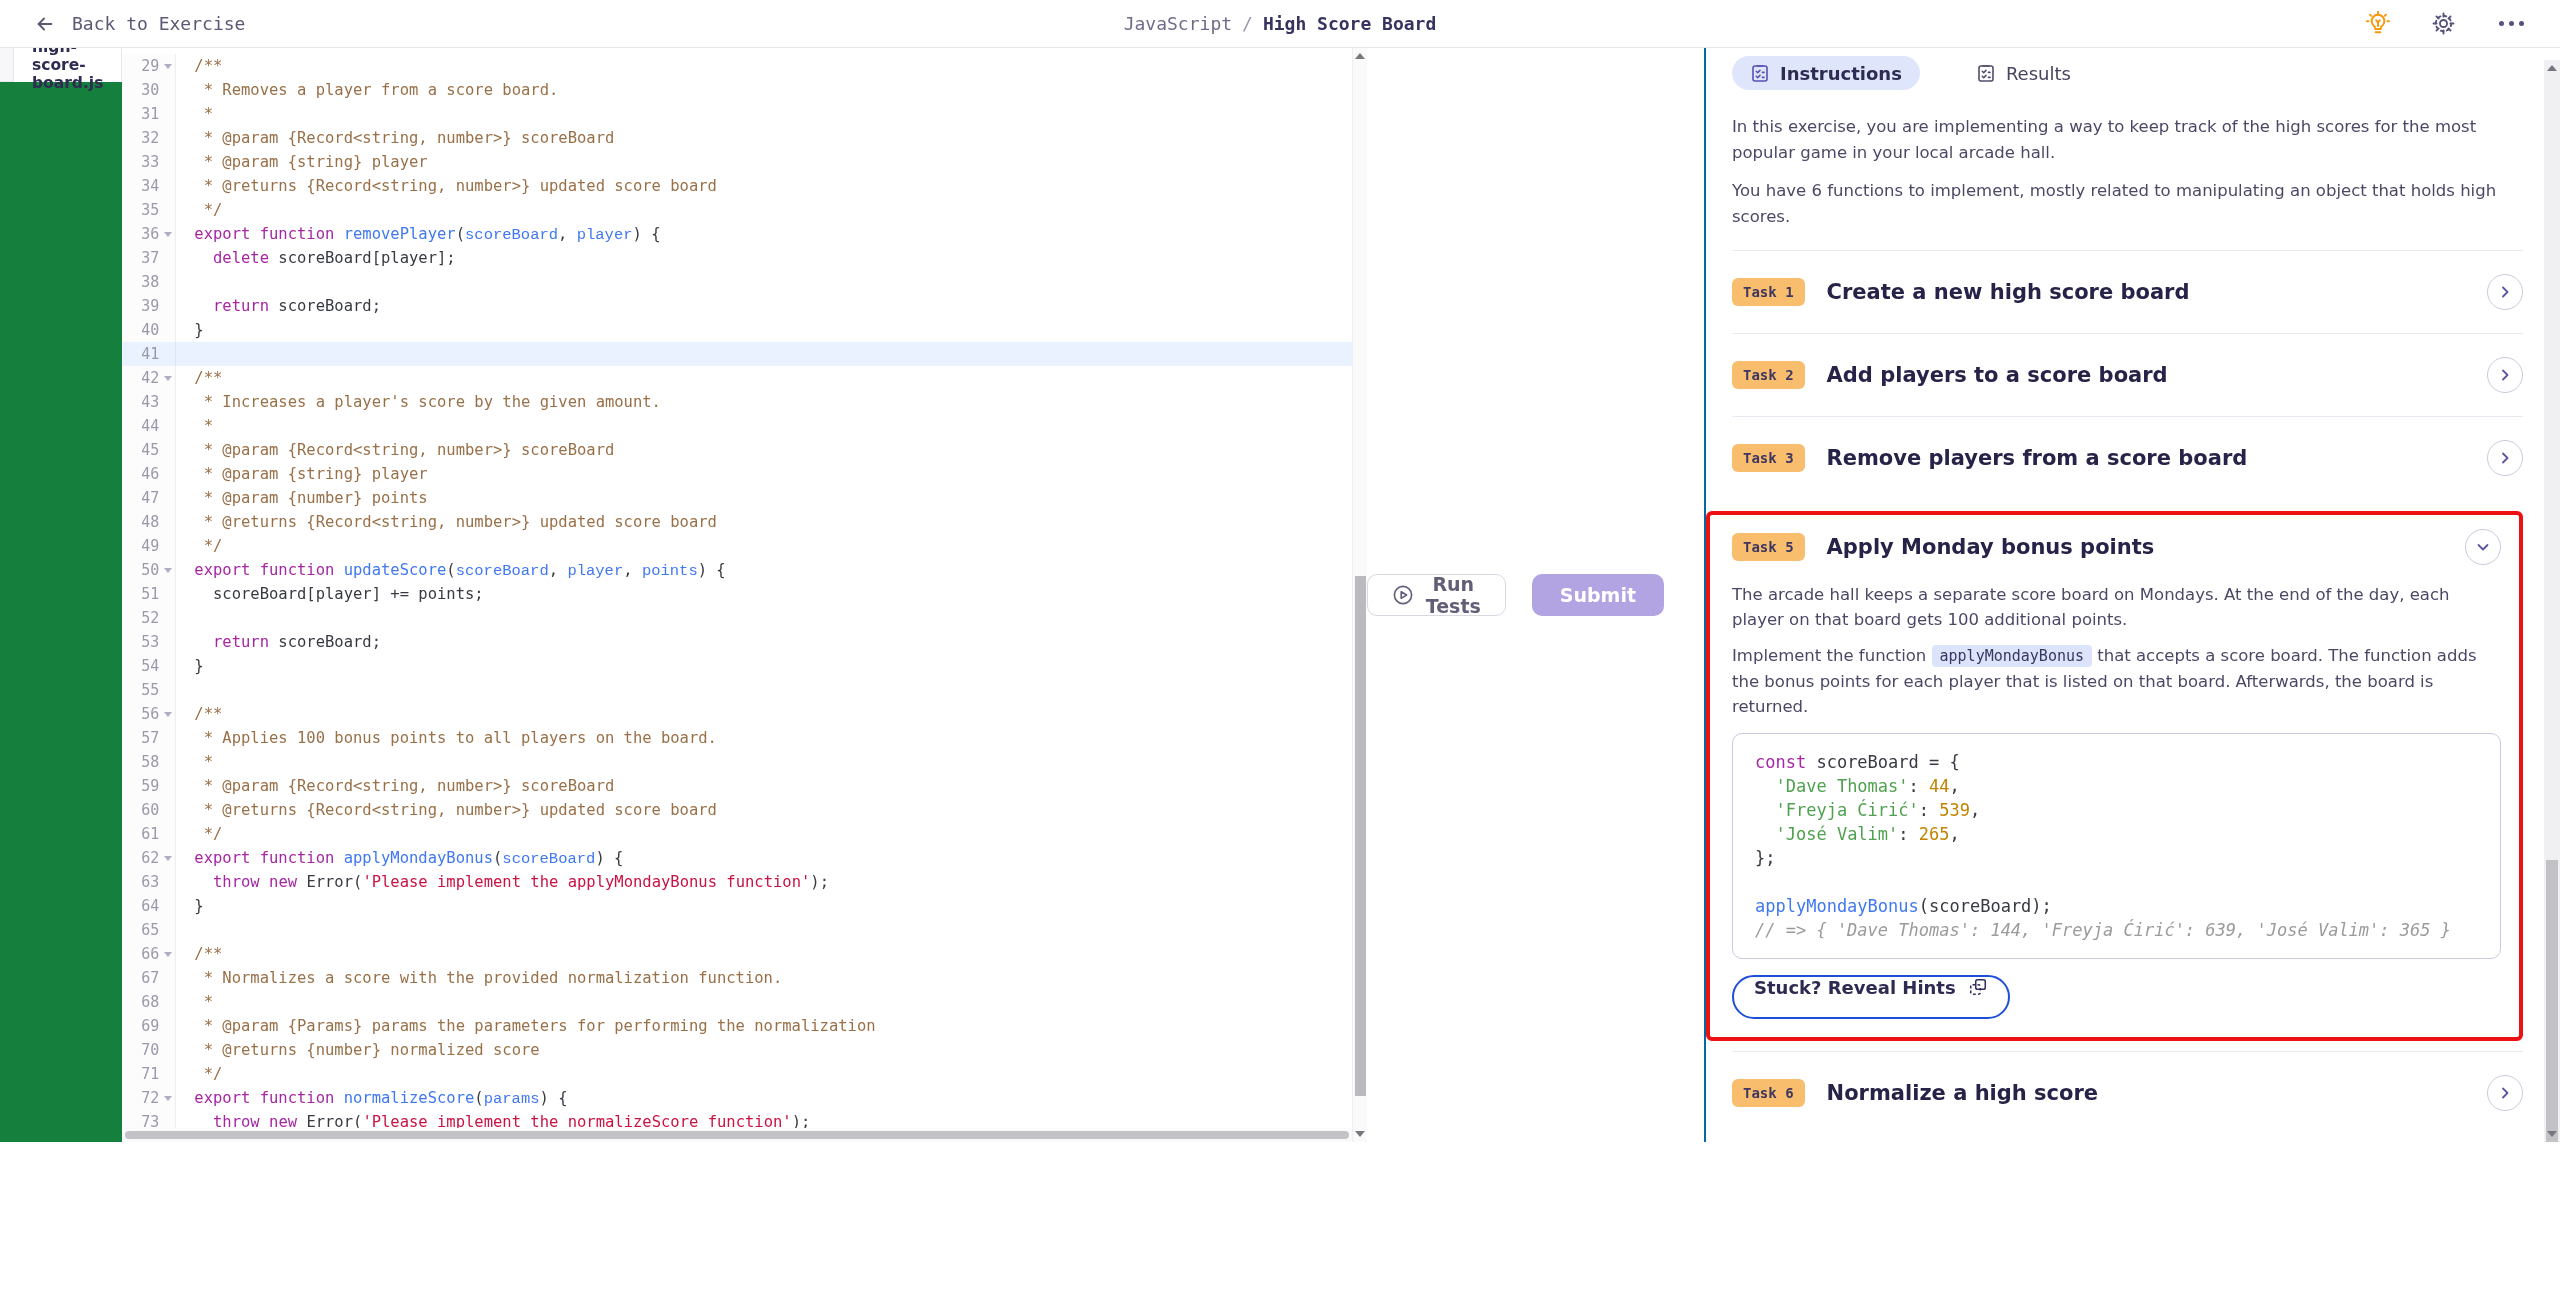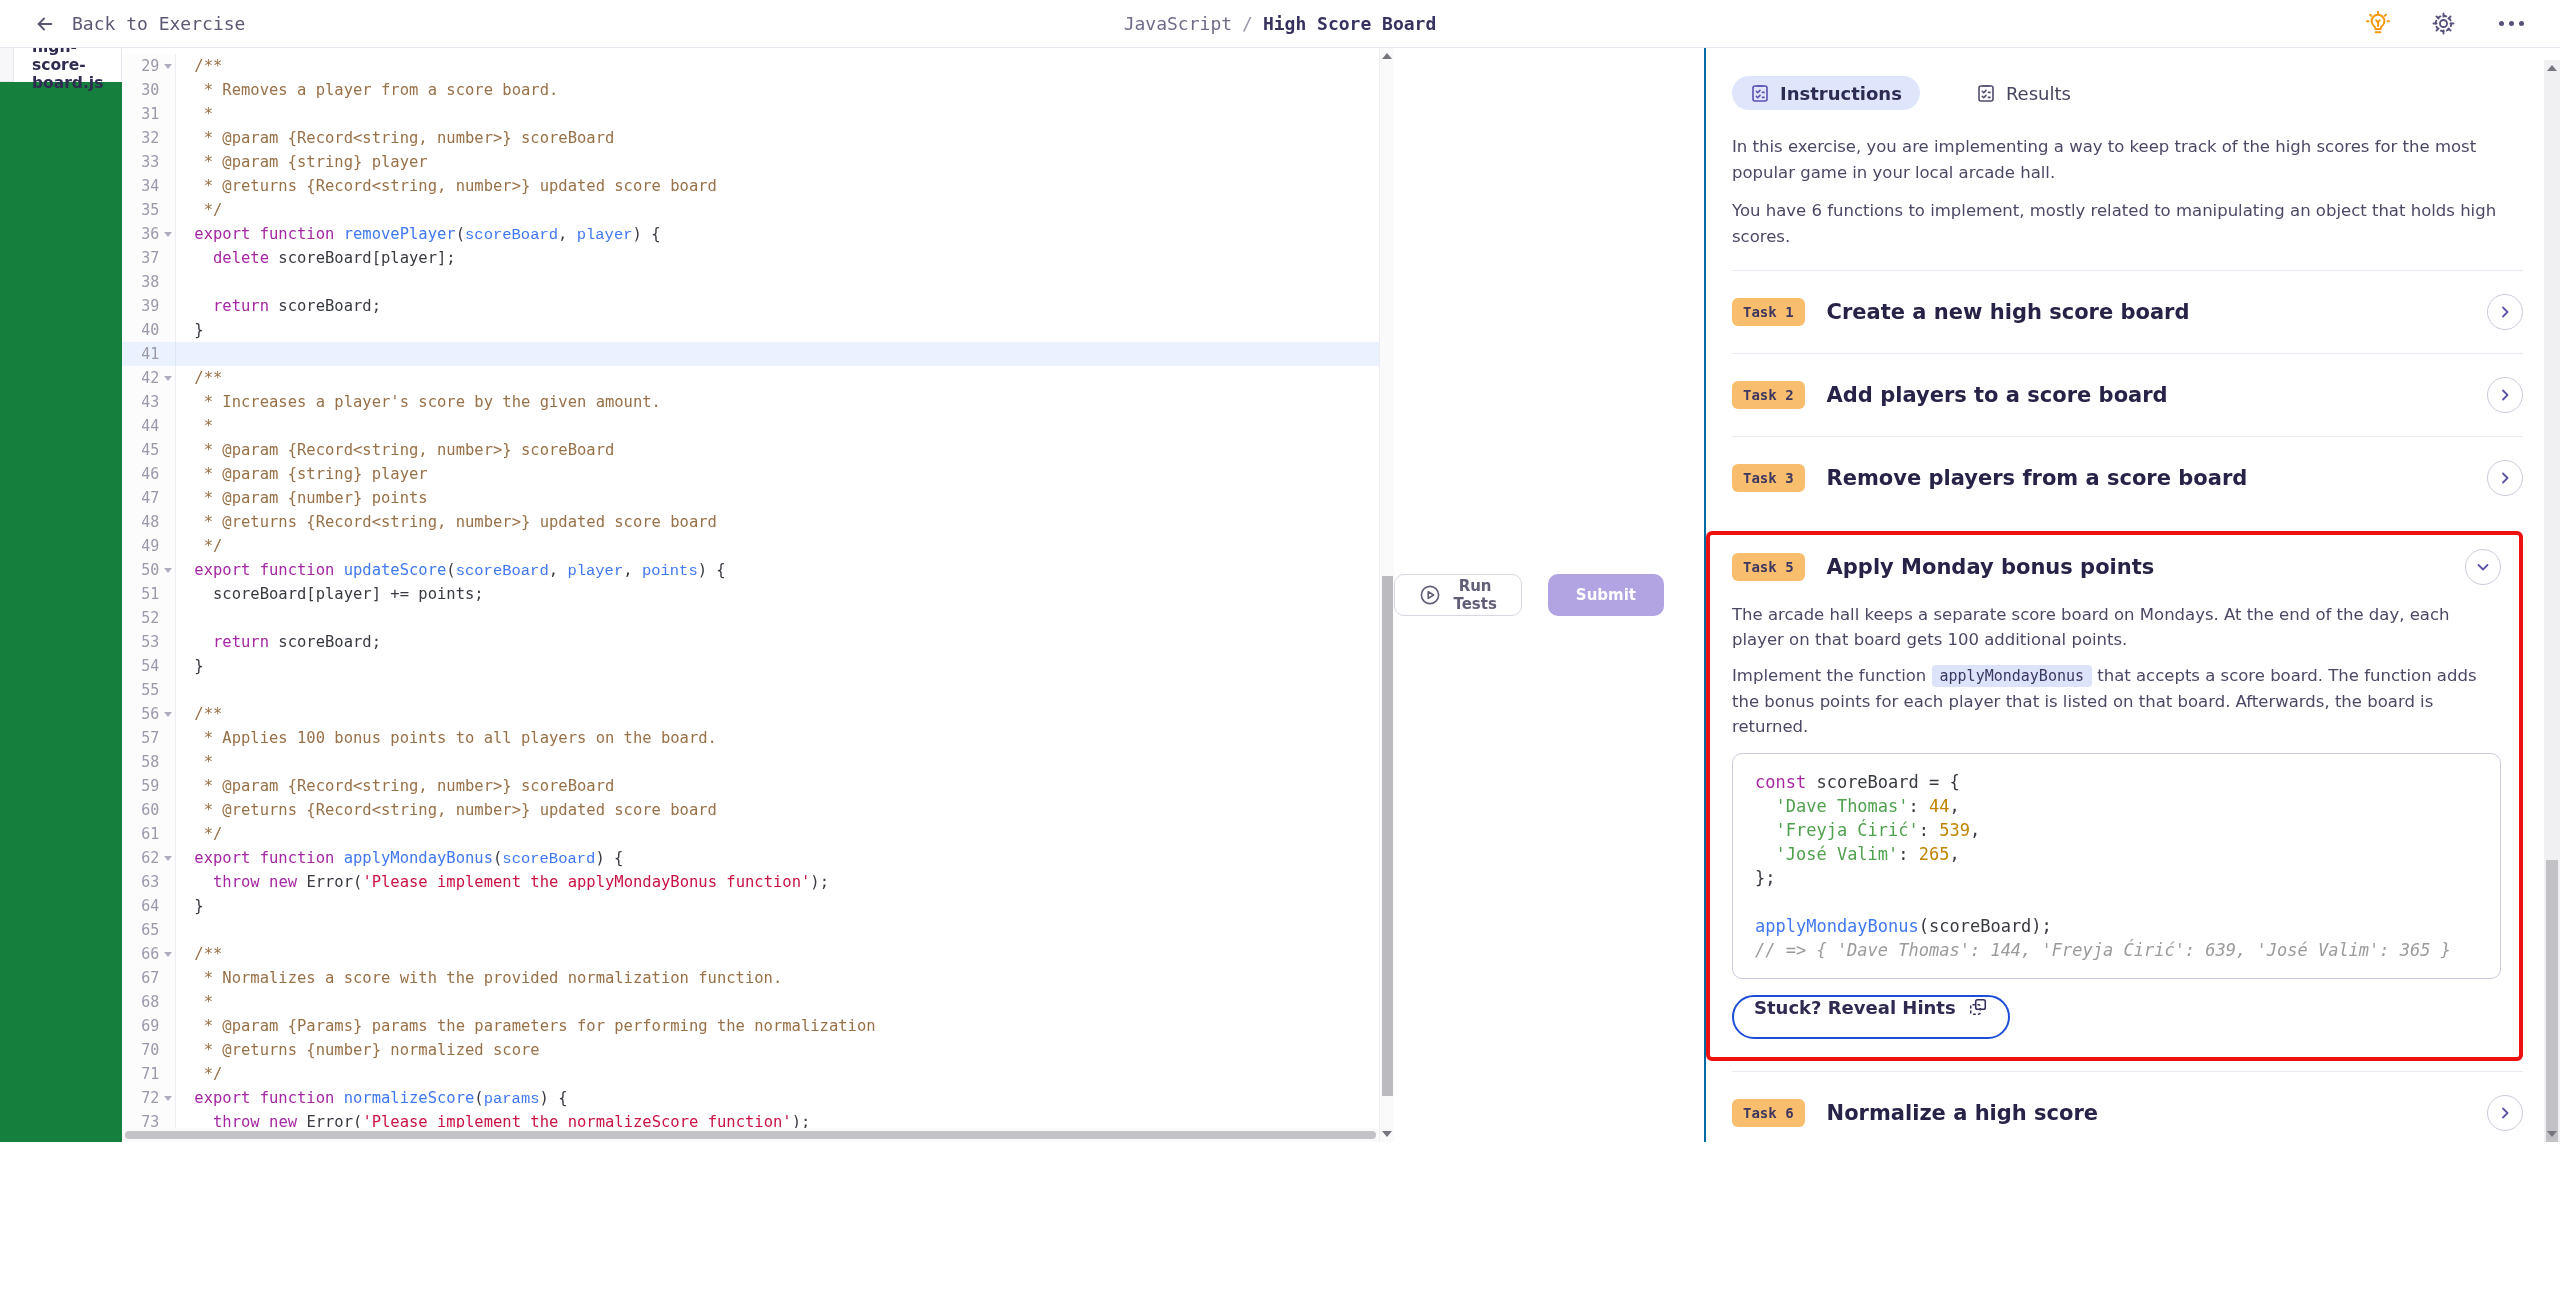--- a/index.html
+++ b/index.html
@@ -52,28 +52,28 @@
   .arr { position:absolute; left:50%; transform:translateX(-50%); width:0; height:0;
     border-left:5px solid transparent; border-right:5px solid transparent; }
   .arr.up { top:5px; border-bottom:6px solid #76767f; }
   .arr.down { bottom:5px; border-top:6px solid #76767f; }
   .hscrollbar { position:absolute; left:0; right:15px; bottom:0; height:14px; background:#fafafa; }
   .hthumb { position:absolute; left:3px; right:3px; top:3px; height:8px; background:#c2c2c7; border-radius:4px; }
 
   .editor-footer { flex:0 0 85px; display:flex; align-items:center; justify-content:flex-end; gap:26px;
     padding-right:40px; background:#fff; }
   .btn { display:inline-flex; align-items:center; gap:12px; height:42px; border-radius:10px;
-    font-size:15px; font-weight:bold; cursor:pointer; border:none; font-family:inherit; }
+    font-size:19px; font-weight:bold; cursor:pointer; border:none; font-family:inherit; }
   .btn-run { background:#fff; border:1px solid #d8d8e2; color:#615e78; padding:0 24px; }
   .btn-submit { background:#b2a4e3; color:#fff; padding:0 28px; }
 
   
   .inst-pane { flex:1; position:relative; background:#fff; overflow:hidden; }
   .inst-content { position:absolute; inset:0 37px 0 26px; }
-  .inst-tabs { margin-top:28px; display:flex; align-items:center; gap:38px; }
+  .inst-tabs { margin-top:8px; display:flex; align-items:center; gap:38px; }
   .inst-tab { display:inline-flex; align-items:center; gap:10px; height:34px; padding:0 18px;
     border-radius:18px; font-size:18px; color:#47445f; cursor:pointer; }
   .inst-tab.active { background:#dfe6fb; color:#2e2b52; font-weight:bold; }
   .inst-tab.active svg { color:#5a50b5; }
   .inst-tab svg { color:#514d6e; }
 
   .inst-intro p { margin-top:12px; font-size:16.5px; line-height:26px; color:#4b4866; }
   .inst-intro p:first-child { margin-top:24px; }
 
   .task-list { margin-top:20px; }

